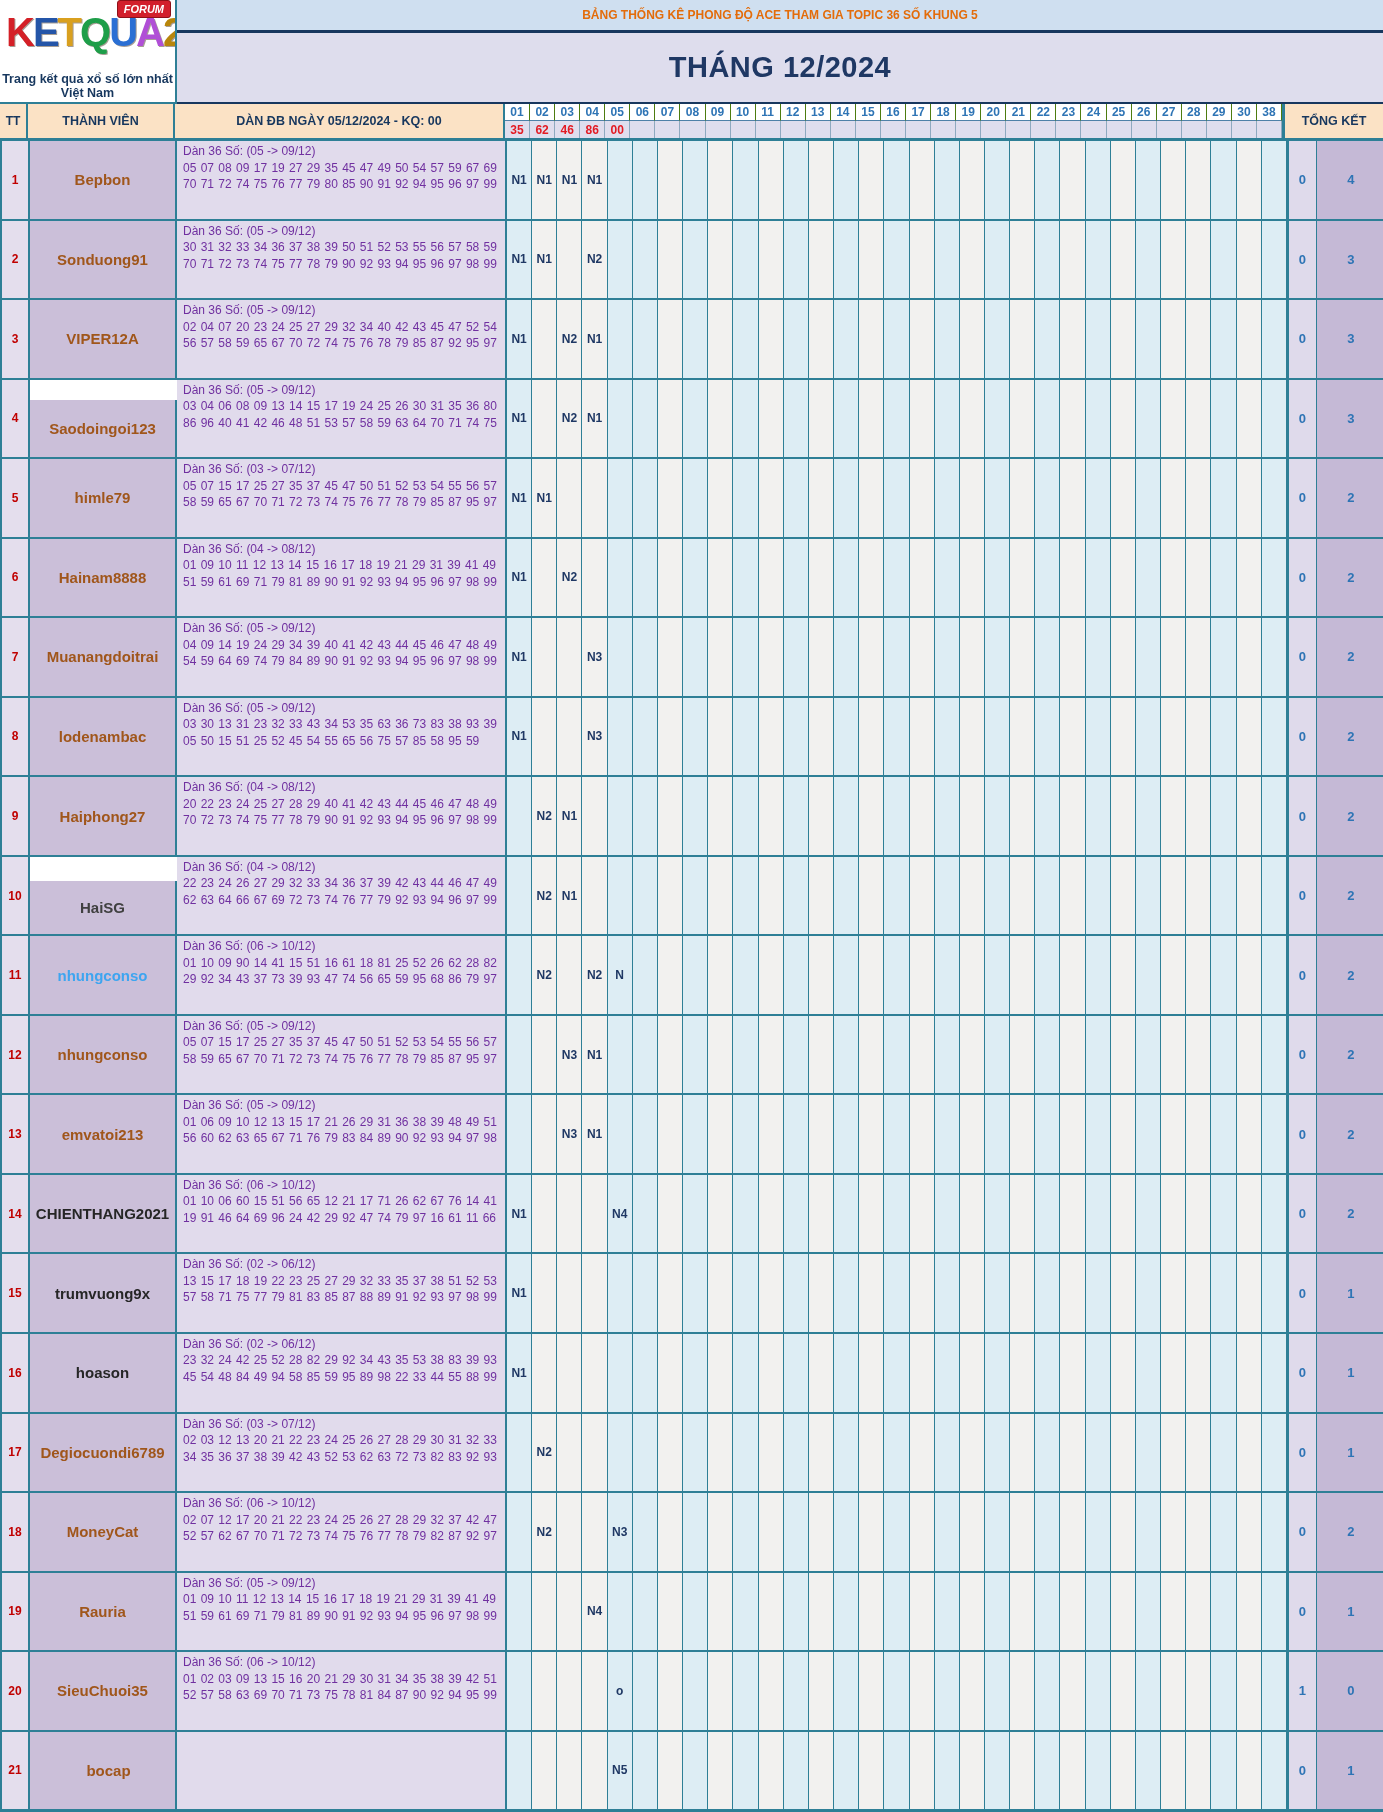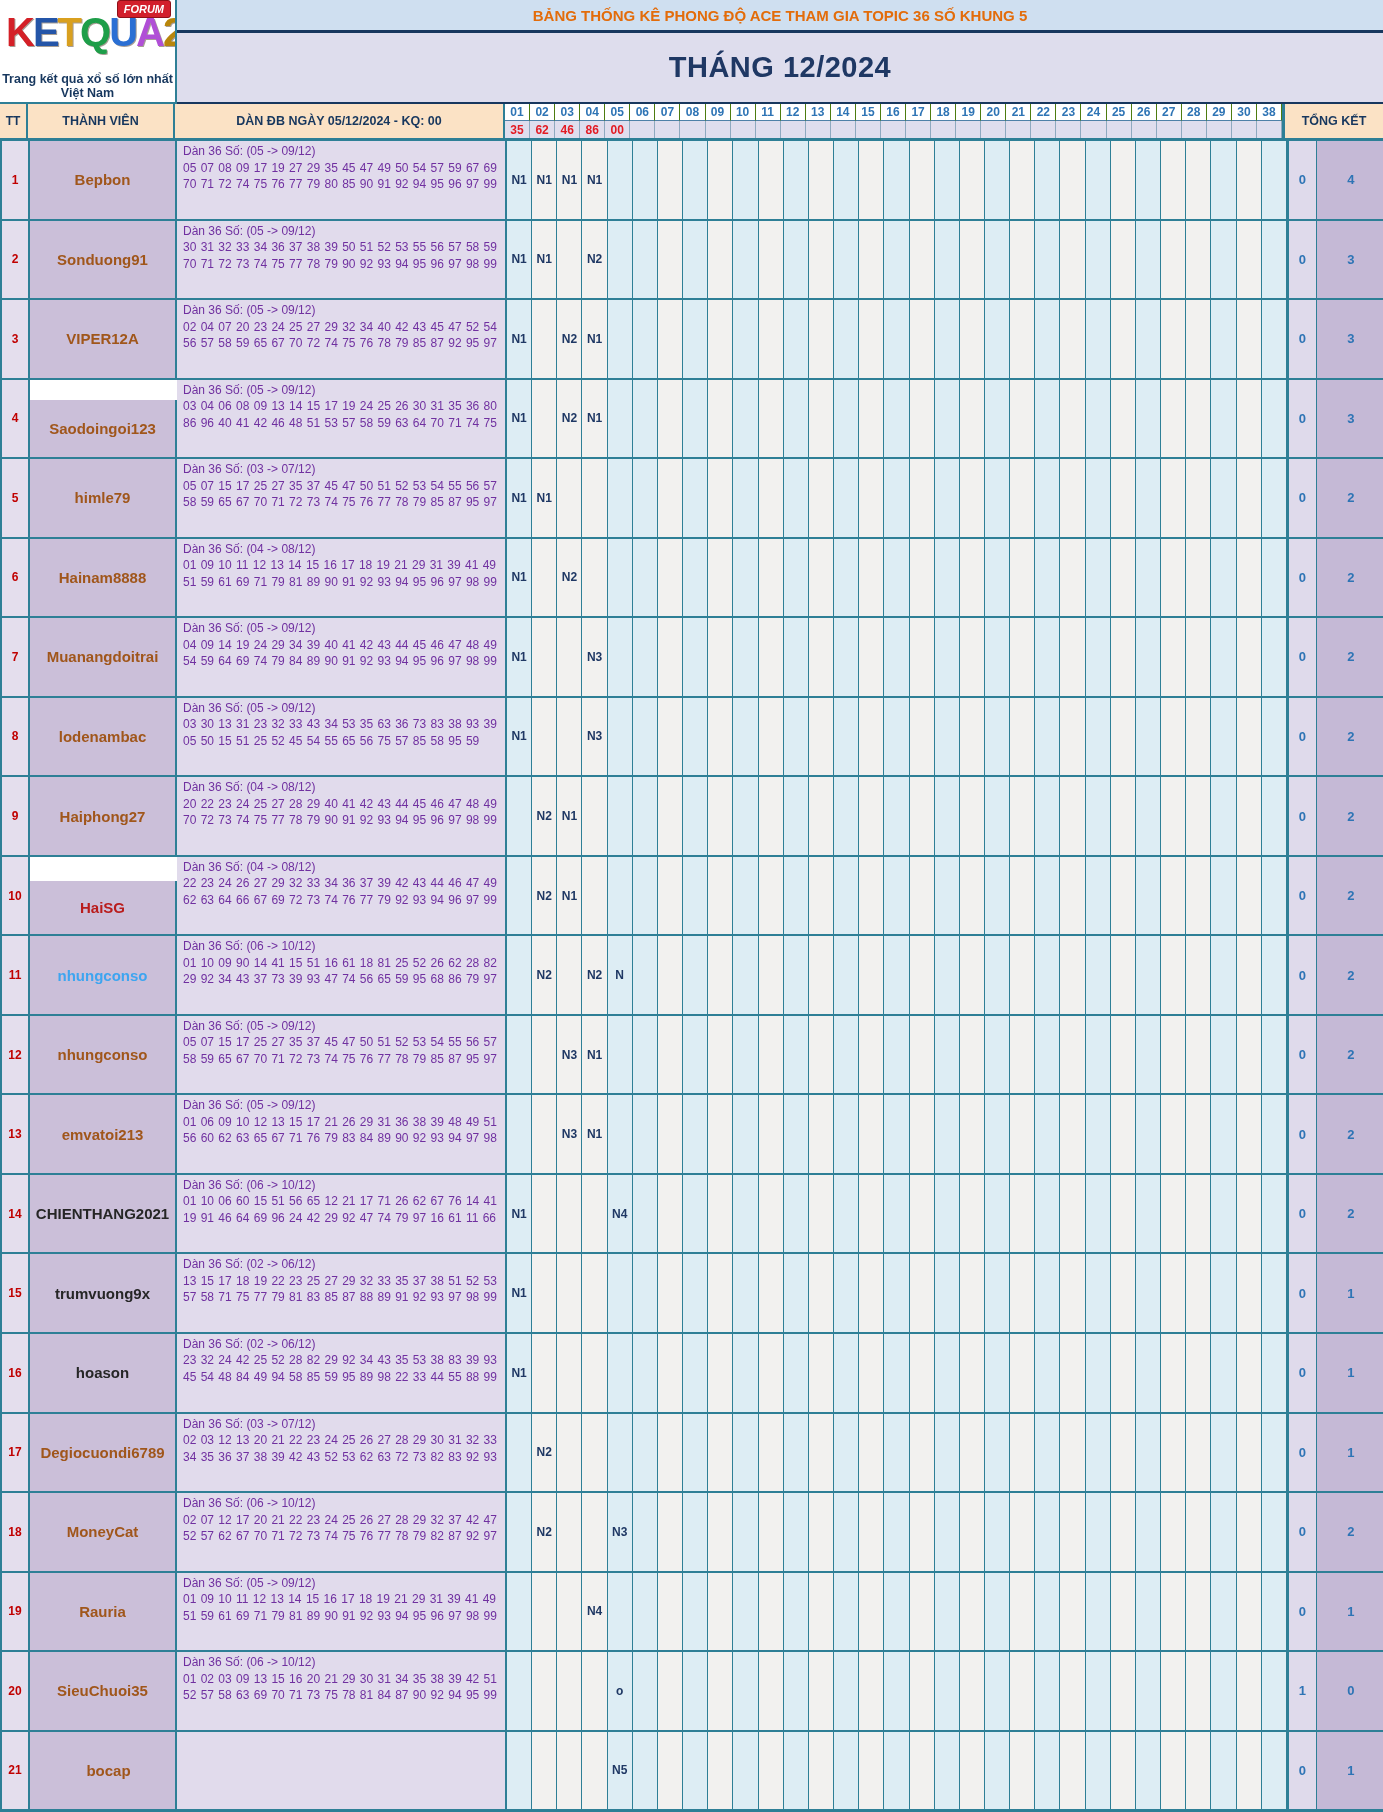--- a/index.html
+++ b/index.html
@@ -8,21 +8,21 @@
   .c,.cell{box-sizing:border-box;}
 
   
   .top{display:flex;height:104px;}
   .logo-cell{width:175px;background:#ffffff;border-right:2px solid #2e7f96;border-bottom:2px solid #2e7f96;position:relative;overflow:hidden;}
   .logo-line{position:absolute;top:8px;left:6px;font-weight:bold;font-size:40px;letter-spacing:-2px;line-height:48px;white-space:nowrap;}
   .logo-line span{text-shadow:1px 1px 0 rgba(60,40,20,.45);}
   .forum-badge{position:absolute;top:0;right:4px;background:#d21f2b;color:#fff;font-style:italic;font-weight:bold;font-size:11px;padding:2px 6px;border-radius:3px;border:1px solid #8e1118;}
   .tagline{position:absolute;bottom:2px;left:2px;width:171px;text-align:center;font-size:12.5px;font-weight:bold;color:#17375e;}
   .bands{flex:1;display:flex;flex-direction:column;}
-  .band-title{height:30px;background:#cfdff0;border-bottom:3px solid #17375e;display:flex;align-items:center;justify-content:center;color:#e36c0a;font-weight:bold;font-size:15px;}
+  .band-title{height:30px;background:#cfdff0;border-bottom:3px solid #17375e;display:flex;align-items:center;justify-content:center;color:#e36c0a;font-weight:bold;font-size:12px;}
   .band-month{flex:1;background:#dedded;border-bottom:2px solid #17375e;display:flex;align-items:center;justify-content:center;color:#1f3864;font-weight:bold;font-size:29px;letter-spacing:.5px;}
 
   
   .hdr{display:grid;grid-template-columns:28px 147px 330px 780px 98px;height:34px;border-bottom:3px solid #2e7f96;}
   .hcell{background:#fbe2c5;color:#17375e;font-weight:bold;display:flex;align-items:center;justify-content:center;border-right:2px solid #2e7f96;font-size:12.5px;}
   .hcell.tt{font-size:12px;}
   .days-stack{display:flex;flex-direction:column;border-right:3px solid #2e7f96;}
   .days-row{flex:1;display:grid;grid-template-columns:repeat(31,1fr);}
   .day-h{background:#ffffff;color:#2e74b5;font-weight:bold;font-size:12px;display:flex;align-items:center;justify-content:center;border-right:1px solid #4d7c0f;border-bottom:1px solid #4f81a8;}
   .day-r{background:#dfdeee;color:#e31b23;font-weight:bold;font-size:12px;display:flex;align-items:center;justify-content:center;border-right:1px solid #8ea9c0;}
@@ -501,21 +501,21 @@
         <div class="c day w"></div>
         <div class="c day w"></div>
         <div class="c day b"></div>
         <div class="c day w"></div>
         <div class="c day b"></div>
         <div class="c tkl">0</div>
         <div class="c tkr">2</div>
       </div>
       <div class="m-row">
         <div class="c tt">10</div>
-        <div class="c name" style="color: #b91c1c; margin-top: 24px;">HaiSG</div>
+        <div class="c name" style="color: #404040; margin-top: 24px;">HaiSG</div>
         <div class="c dan">
           <div class="dan-t">Dàn 36 Số: (04 -&gt; 08/12)</div>
           <div class="dan-n">22 23 24 26 27 29 32 33 34 36 37 39 42 43 44 46 47 49 62 63 64 66 67 69 72 73 74 76 77 79 92 93 94 96 97 99</div>
         </div>
         <div class="c day b"></div>
         <div class="c day w">N2</div>
         <div class="c day w">N1</div>
         <div class="c day w"></div>
         <div class="c day b"></div>
         <div class="c day b"></div>

